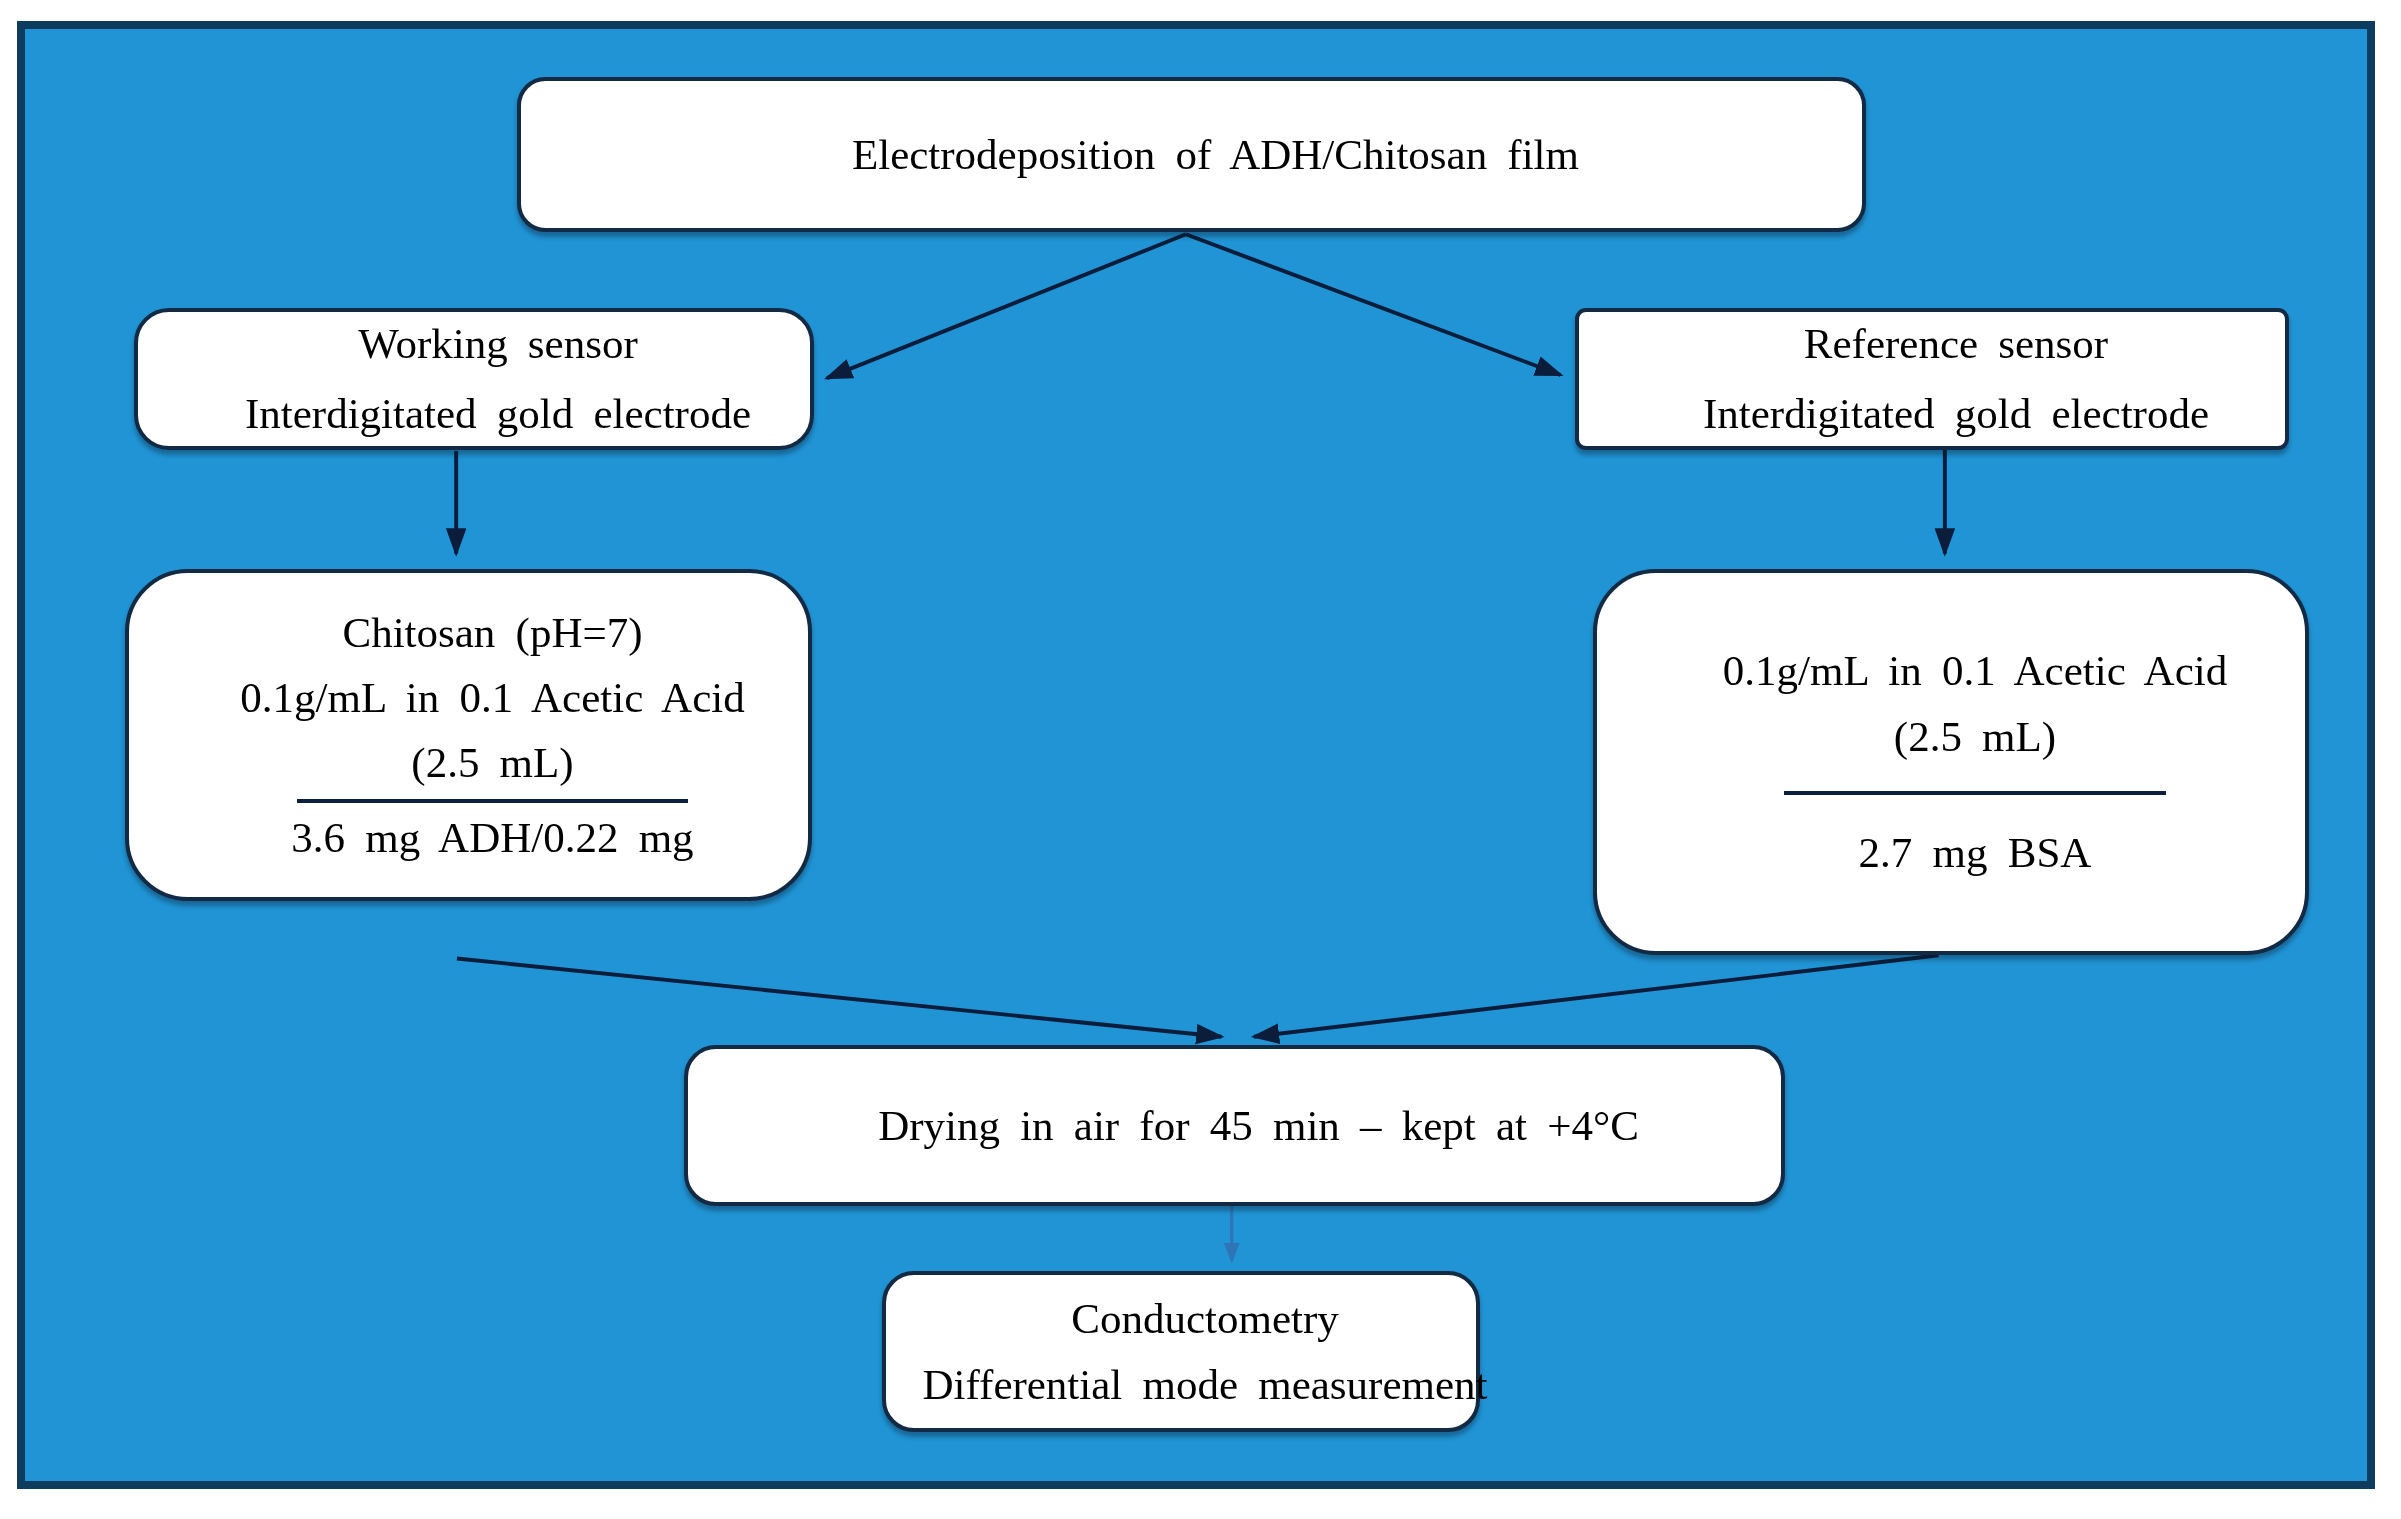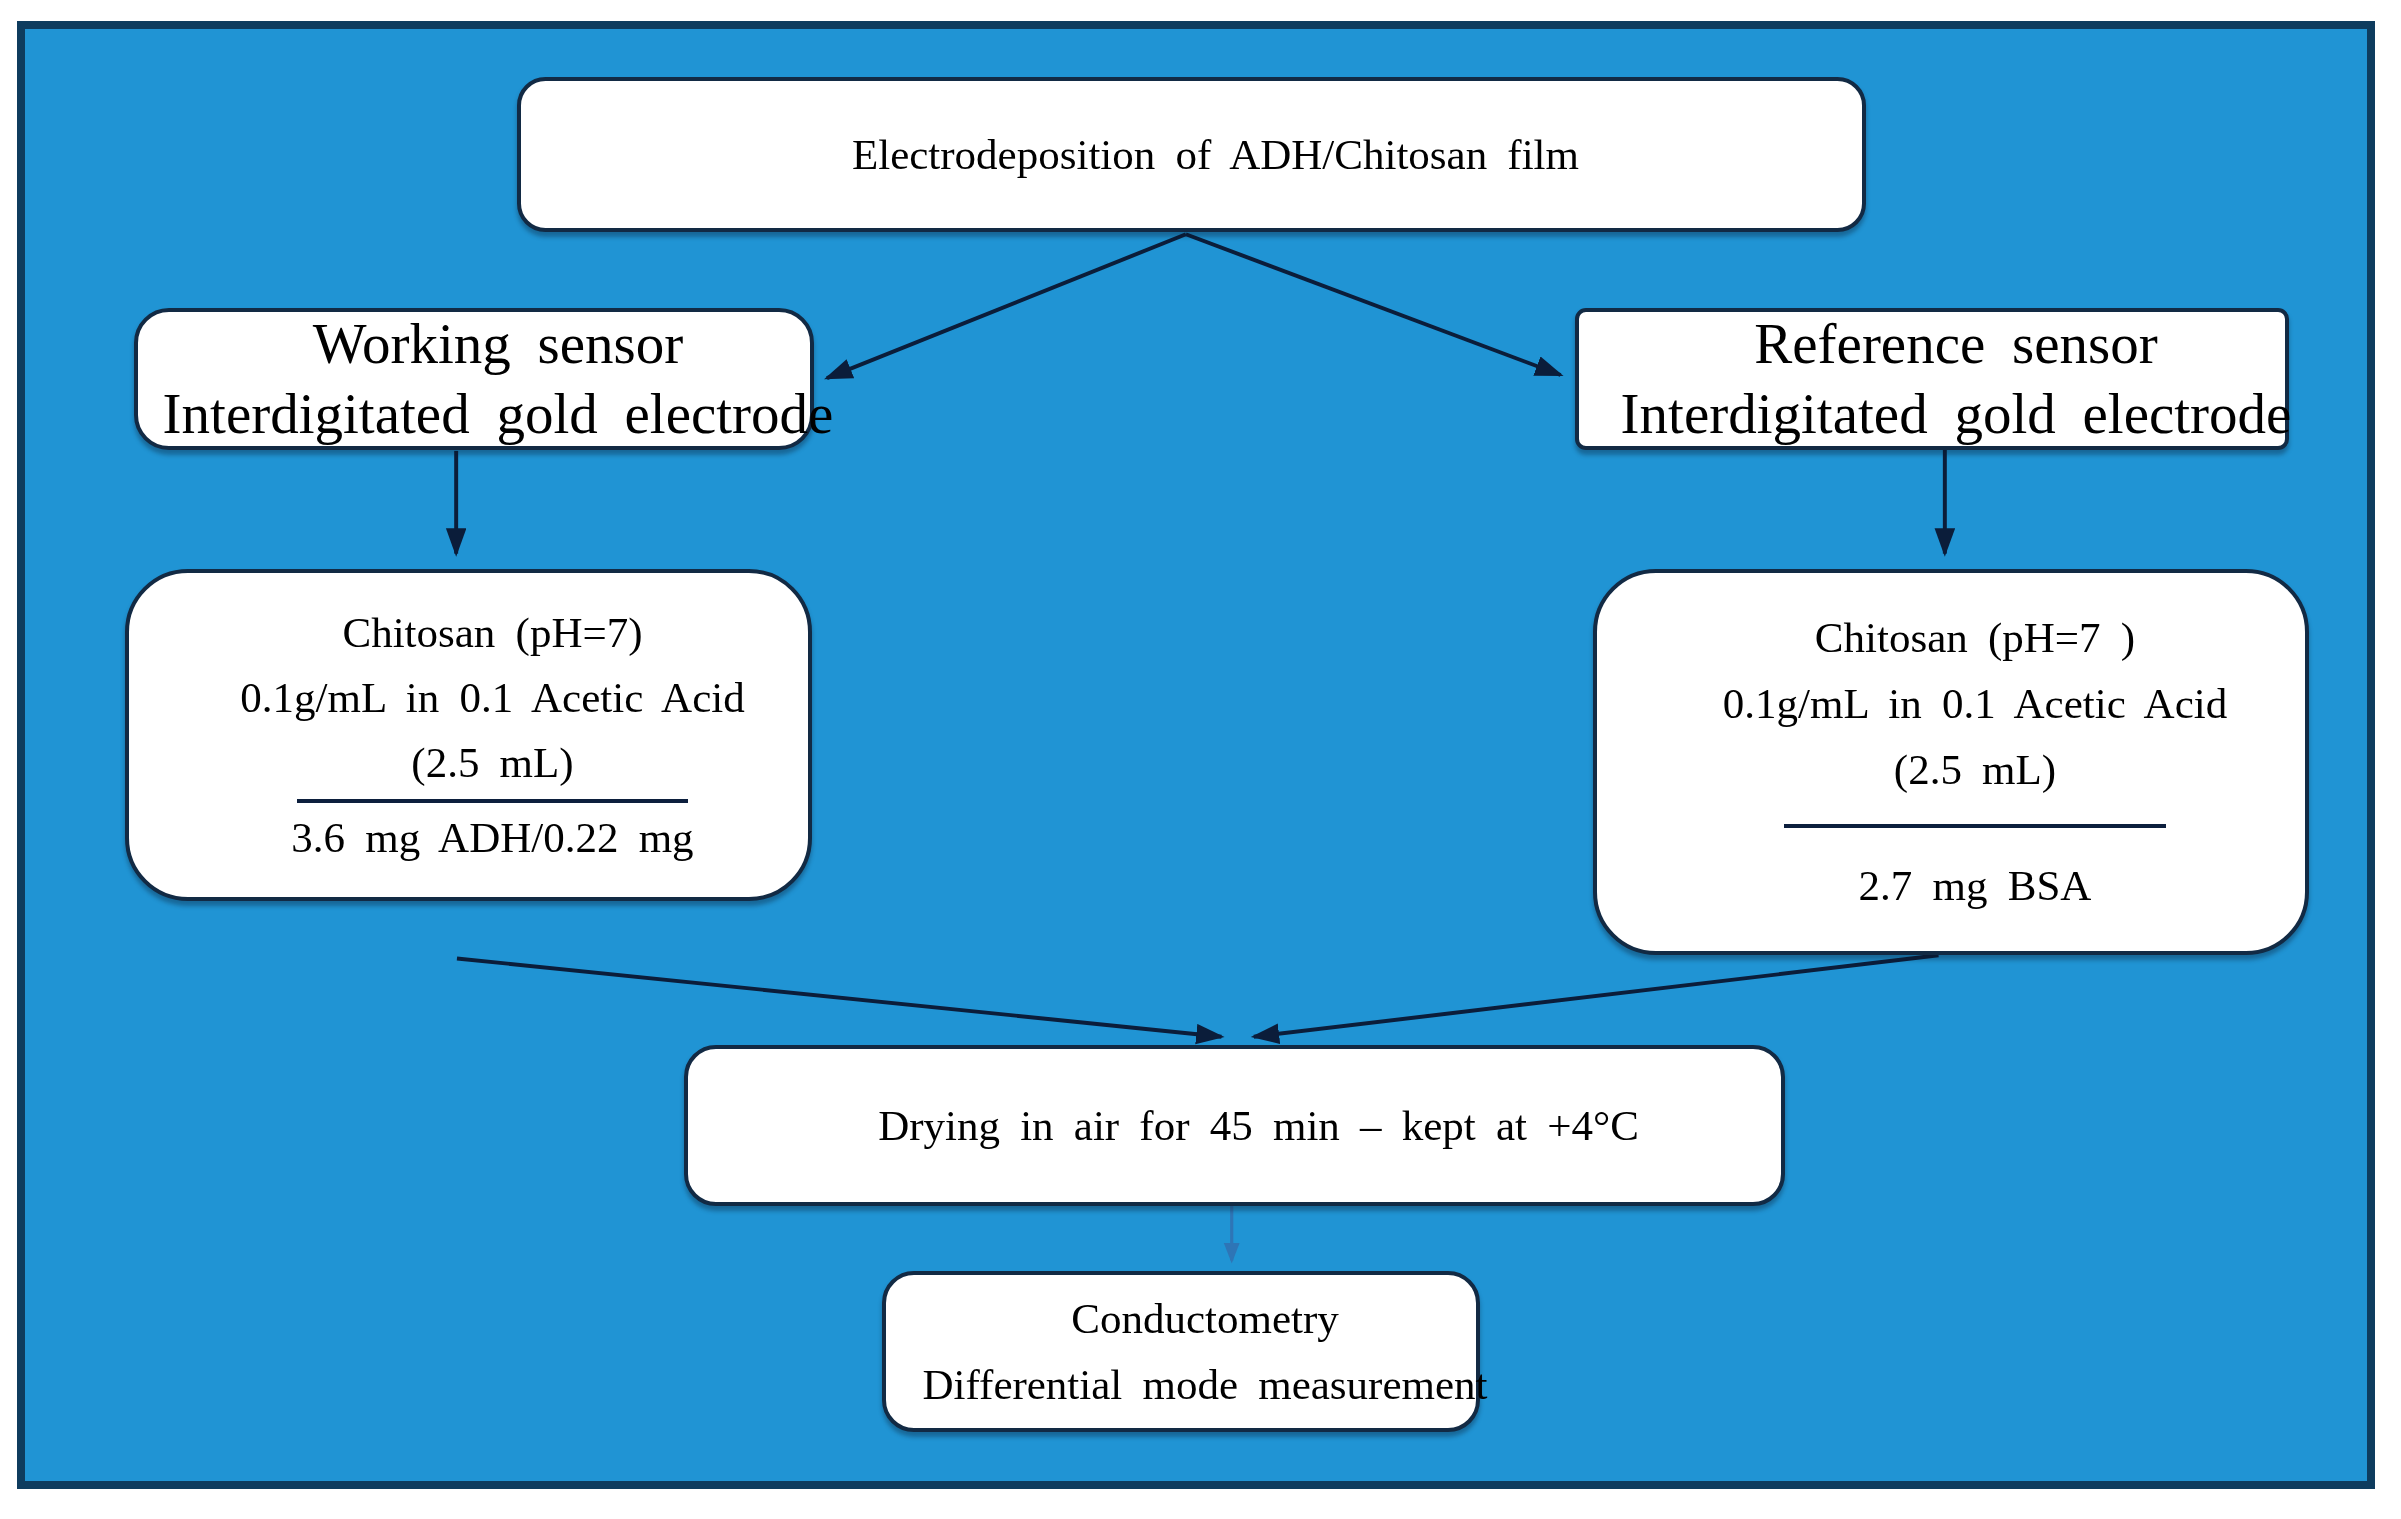--- a/index.html
+++ b/index.html
@@ -40,21 +40,21 @@
   }
   .box .ln {
     font-size: 43px;
     line-height: 66px;
     word-spacing: 0.22em;
     white-space: nowrap;
   }
   .title-box    { left: 517px;  top: 77px;   width: 1349px; height: 155px; border-radius: 28.5px; }
   .sensor-left  { left: 134px;  top: 308px;  width: 680px;  height: 142px; border-radius: 35px; }
   .sensor-right { left: 1575px; top: 308px;  width: 714px;  height: 142px; border-radius: 11px; }
-  .sensor-left .ln, .sensor-right .ln { line-height: 70px; font-size: 57px; }
+  .sensor-left .ln, .sensor-right .ln { line-height: 70px; font-size: 43px; }
   .mix-left     { left: 125px;  top: 569px;  width: 687px;  height: 332px; border-radius: 63px; }
   .mix-right    { left: 1593px; top: 569px;  width: 716px;  height: 386px; border-radius: 63px; }
   .mix-left .ln  { line-height: 65px; }
   .mix-right .ln { line-height: 66px; }
   .frac-line {
     border: none;
     border-top: 4.7px solid #0c1f3d;
     height: 0;
   }
   .frac-left  { width: 62%; margin: 4px auto 2.4px auto; }
@@ -103,21 +103,20 @@
 
   <div class="box mix-left">
     <div class="ln">Chitosan (pH=7)</div>
     <div class="ln">0.1g/mL in 0.1 Acetic Acid</div>
     <div class="ln">(2.5 mL)</div>
     <div class="frac-line frac-left"></div>
     <div class="ln">3.6 mg ADH/0.22 mg</div>
   </div>
 
   <div class="box mix-right">
-    <div class="ln">Chitosan (pH=7 )</div>
     <div class="ln">0.1g/mL in 0.1 Acetic Acid</div>
     <div class="ln">(2.5 mL)</div>
     <div class="frac-line frac-right"></div>
     <div class="ln">2.7 mg BSA</div>
   </div>
 
   <div class="box drying-box">
     <div class="ln">Drying in air for 45 min – kept at +4°C</div>
   </div>
 

